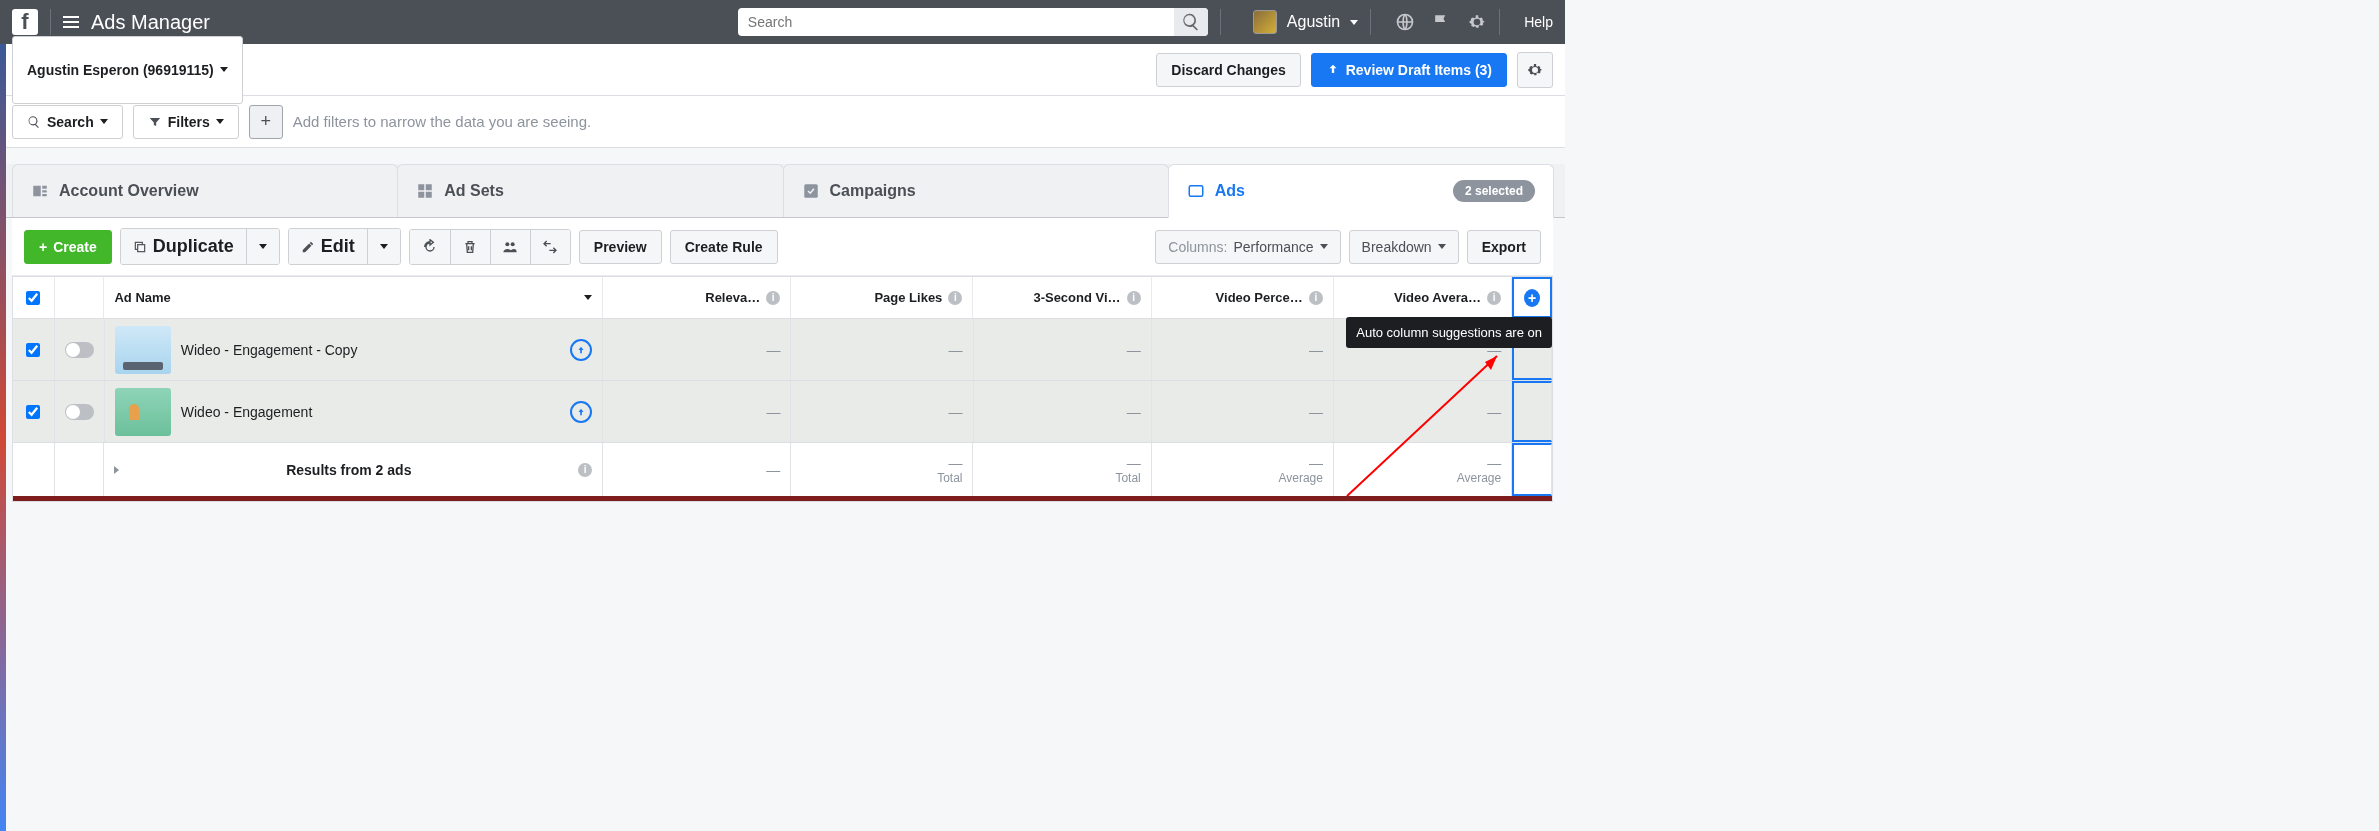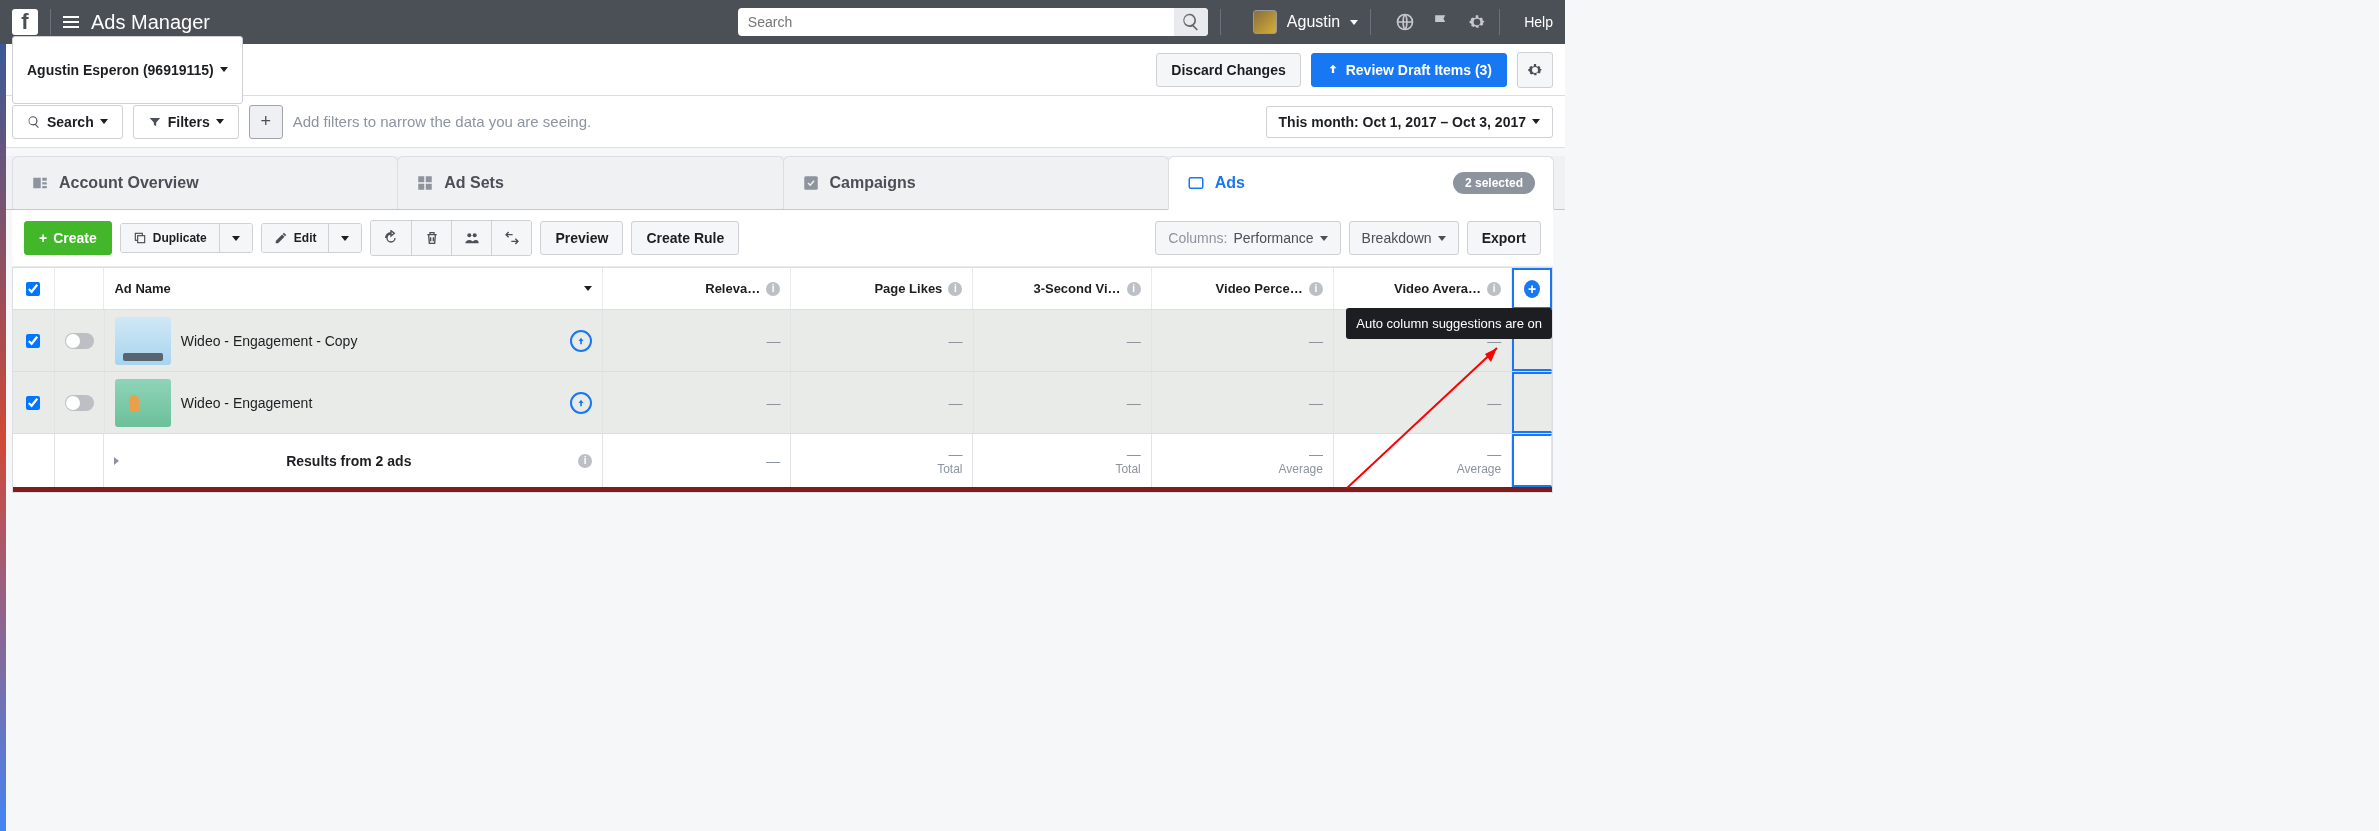--- a/index.html
+++ b/index.html
@@ -22,28 +22,28 @@
 .account-dd{border:1px solid #ced0d4;border-radius:3px;padding:25px 14px;display:flex;align-items:center;gap:6px;font-size:14px;font-weight:600;color:#1c1e21;background:#fff}
 .sub-right{margin-left:auto;display:flex;gap:10px;align-items:center}
 .btn{border:1px solid #ced0d4;background:#f5f6f7;border-radius:3px;padding:8px 14px;font-size:14px;font-weight:600;color:#1c1e21;display:flex;align-items:center;gap:6px;cursor:pointer}
 .btn-primary{background:#1877f2;border-color:#1877f2;color:#fff}
 .btn-icon-sq{width:36px;height:36px;border:1px solid #ced0d4;background:#f5f6f7;border-radius:3px;display:flex;align-items:center;justify-content:center;cursor:pointer}
 .filterbar{background:#fff;border-bottom:1px solid #dcdee3;height:52px;display:flex;align-items:center;padding:0 12px;gap:10px}
 .filterbar .btn{background:#fff}
 .filter-plus{width:34px;height:34px;border:1px solid #a0a4ab;background:#eef0f3;border-radius:3px;display:flex;align-items:center;justify-content:center;font-size:18px;color:#4b4f56}
 .filter-hint{color:#8d949e;font-size:15px}
 .date-dd{margin-left:auto;border:1px solid #ced0d4;border-radius:3px;padding:7px 12px;font-size:14px;font-weight:600;color:#1c1e21;background:#fff;display:flex;align-items:center;gap:6px}
-.tabbar{display:flex;background:#f0f1f3;border-bottom:1px solid #c5c7cc;height:54px;margin-top:8px;padding:0 12px;gap:0}
+.tabbar{display:flex;background:#f0f1f3;border-bottom:1px solid #c5c7cc;height:54px;margin-top:16px;padding:0 12px;gap:0}
 .tab{flex:1;display:flex;align-items:center;gap:10px;padding:0 18px;border-top:1px solid #dcdee3;border-left:1px solid #dcdee3;border-right:1px solid #dcdee3;background:#f0f1f3;border-radius:6px 6px 0 0;font-size:16px;font-weight:600;color:#4b4f56;position:relative;margin-right:-1px}
 .tab.active{background:#fff;color:#1877f2;border-bottom:1px solid #fff;z-index:2;margin-bottom:-1px}
 .tab-badge{margin-left:auto;background:#8d949e;color:#fff;border-radius:14px;padding:4px 12px;font-size:12px;font-weight:600}
 .toolbar{background:#fff;padding:10px 12px;display:flex;align-items:center;gap:8px;border-bottom:1px solid #e9eaed;margin:0 12px}
 .btn-green{background:#42b72a;color:#fff;border-color:#42b72a}
 .btn-split{display:flex;border:1px solid #ced0d4;border-radius:3px;overflow:hidden}
-.btn-split>*{padding:7px 12px;background:#f5f6f7;display:flex;align-items:center;gap:6px;font-size:12px;font-weight:600;color:#1c1e21;border:none}
+.btn-split>*{padding:7px 12px;background:#f5f6f7;display:flex;align-items:center;gap:6px;font-size:18px;font-weight:600;color:#1c1e21;border:none}
 .btn-split>*+*{border-left:1px solid #ced0d4}
 .icon-group{display:flex;border:1px solid #ced0d4;border-radius:3px;overflow:hidden}
 .icon-group>*{width:40px;height:34px;background:#f5f6f7;display:flex;align-items:center;justify-content:center;border:none;color:#4b4f56}
 .icon-group>*+*{border-left:1px solid #ced0d4}
 .toolbar-right{margin-left:auto;display:flex;gap:8px}
 .lbtn{border:1px solid #ced0d4;background:#f5f6f7;border-radius:3px;padding:7px 12px;font-size:14px;display:flex;align-items:center;gap:6px;color:#4b4f56}
 .lbtn .muted{color:#8d949e}
 .table-wrap{margin:0 12px;background:#fff;border:1px solid #dcdee3}
 .thead{display:flex;height:42px;border-bottom:1px solid #dcdee3;align-items:stretch;position:relative}
 .th{display:flex;align-items:center;padding:0 10px;font-size:13px;font-weight:600;color:#1c1e21;border-right:1px solid #e9eaed;gap:6px}
@@ -159,24 +159,20 @@
   </button>
   <button class="btn">
     <svg width="14" height="14" viewBox="0 0 24 24">
         <path fill="#4b4f56" d="M3 5h18l-7 8v6l-4-2v-4z"></path>
       </svg>
     <span>Filters</span>
     <span class="caret"></span>
   </button>
   <div class="filter-plus">+</div>
   <span class="filter-hint">Add filters to narrow the data you are seeing.</span>
-  <div class="date-dd">
-    <span>This month: Oct 1, 2017 – Oct 3, 2017</span>
-    <span class="caret"></span>
-  </div>
 </div>
 
 <div class="tabbar">
   <div class="tab">
     <svg width="18" height="18" viewBox="0 0 24 24">
         <rect x="3" y="5" width="10" height="14" fill="#8d949e"></rect>
         <rect x="15" y="5" width="6" height="4" fill="#8d949e"></rect>
         <rect x="15" y="11" width="6" height="3" fill="#8d949e"></rect>
         <rect x="15" y="16" width="6" height="3" fill="#8d949e"></rect>
       </svg>

